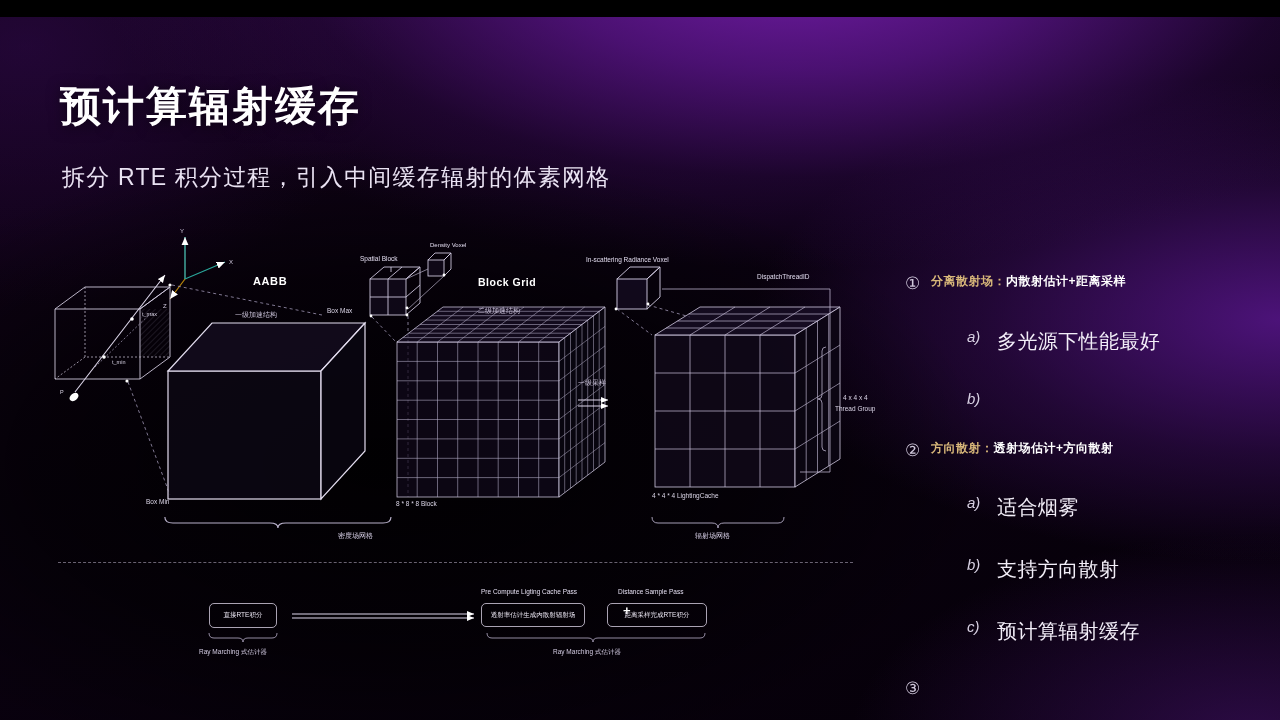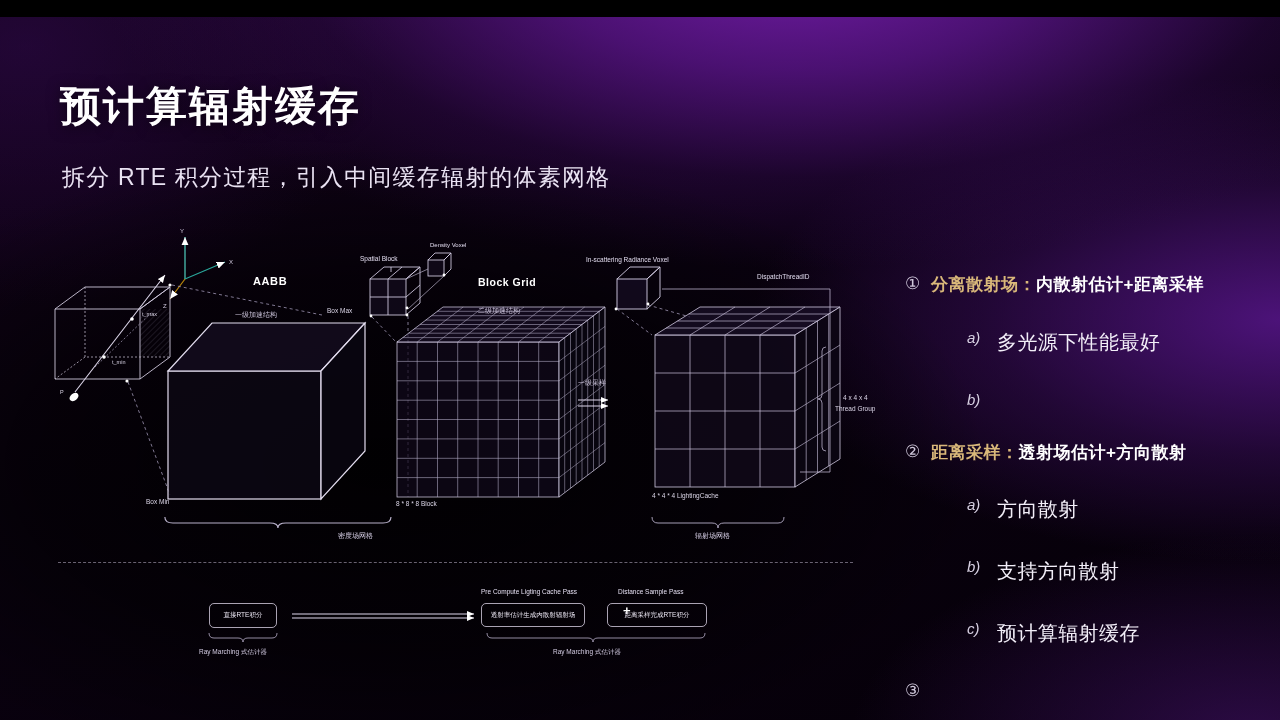--- a/index.html
+++ b/index.html
@@ -44,21 +44,21 @@
     text-align: right;
   }
 
   
   .bullets { left: 905px; top: 258px; width: 378px; }
   .b-row { display: flex; align-items: flex-start; }
   .b-num {
     width: 26px; flex: 0 0 26px;
     font-size: 17px; color: #cfc7da; line-height: 1.1;
   }
-  .b-main { font-size: 17px; font-weight: 700; letter-spacing: .5px; line-height:1.15; }
+  .b-main { font-size: 12px; font-weight: 700; letter-spacing: .5px; line-height:1.15; }
   .b-key { color: #d9b87a; }
   .b-val { color: #ffffff; }
   .b-sub { display: flex; align-items: flex-start; margin-left: 62px; }
   .b-sub-letter {
     width: 30px; flex: 0 0 30px;
     font-size: 15px; color: #d7d0e2; font-style: italic;
   }
   .b-sub-text { font-size: 20px; color: #f2eef8; letter-spacing: .4px; }
   .sp-l1 { height: 34px; }
   .sp-l2 { height: 35px; }
@@ -106,27 +106,27 @@
     </div>
     <div class="sp-l2"></div>
     <div class="b-sub">
       <div class="b-sub-letter">b)</div>
     </div>
     <div class="sp-l2"></div>
 
     <div class="b-row">
       <div class="b-num">②</div>
       <div class="b-main">
-        <span class="b-key">距离采样：</span><span class="b-val">透射场估计+方向散射</span>
+        <span class="b-key">方向散射：</span><span class="b-val">透射场估计+方向散射</span>
       </div>
     </div>
     <div class="sp-l1"></div>
     <div class="b-sub">
       <div class="b-sub-letter">a)</div>
-      <div class="b-sub-text">方向散射</div>
+      <div class="b-sub-text">适合烟雾</div>
     </div>
     <div class="sp-l2"></div>
     <div class="b-sub">
       <div class="b-sub-letter">b)</div>
       <div class="b-sub-text">支持方向散射</div>
     </div>
     <div class="sp-l2"></div>
     <div class="b-sub">
       <div class="b-sub-letter">c)</div>
       <div class="b-sub-text">预计算辐射缓存</div>

